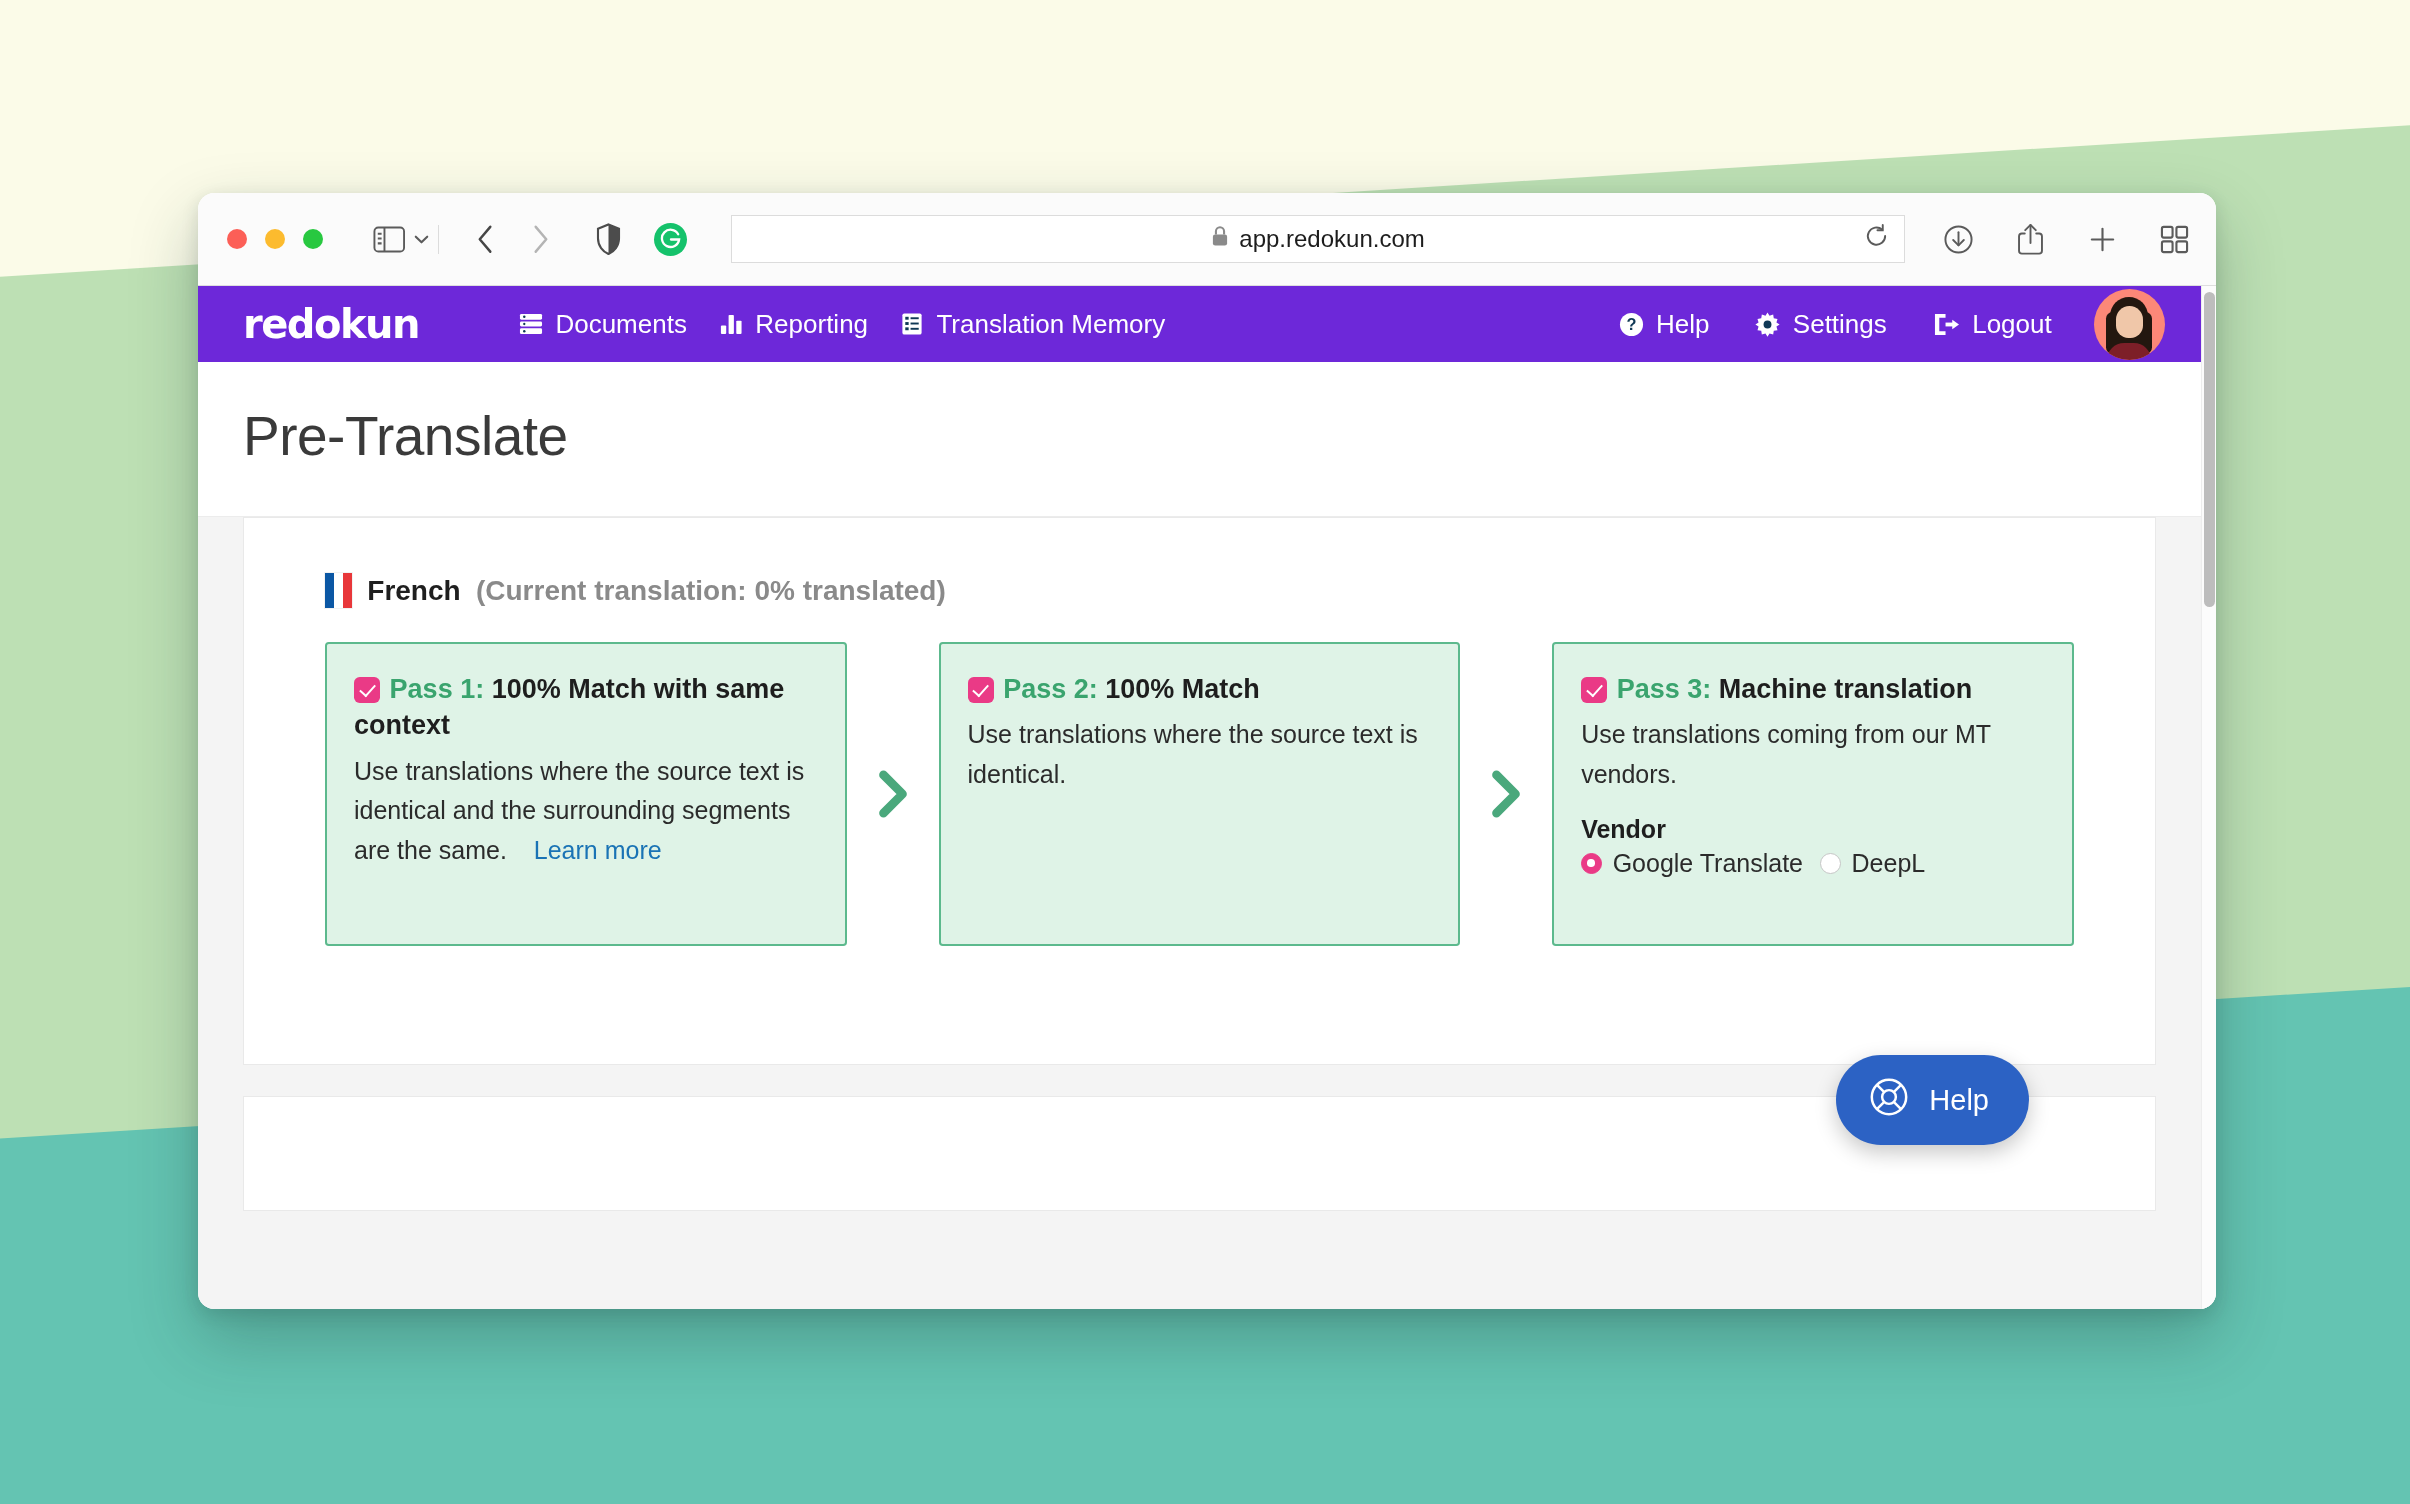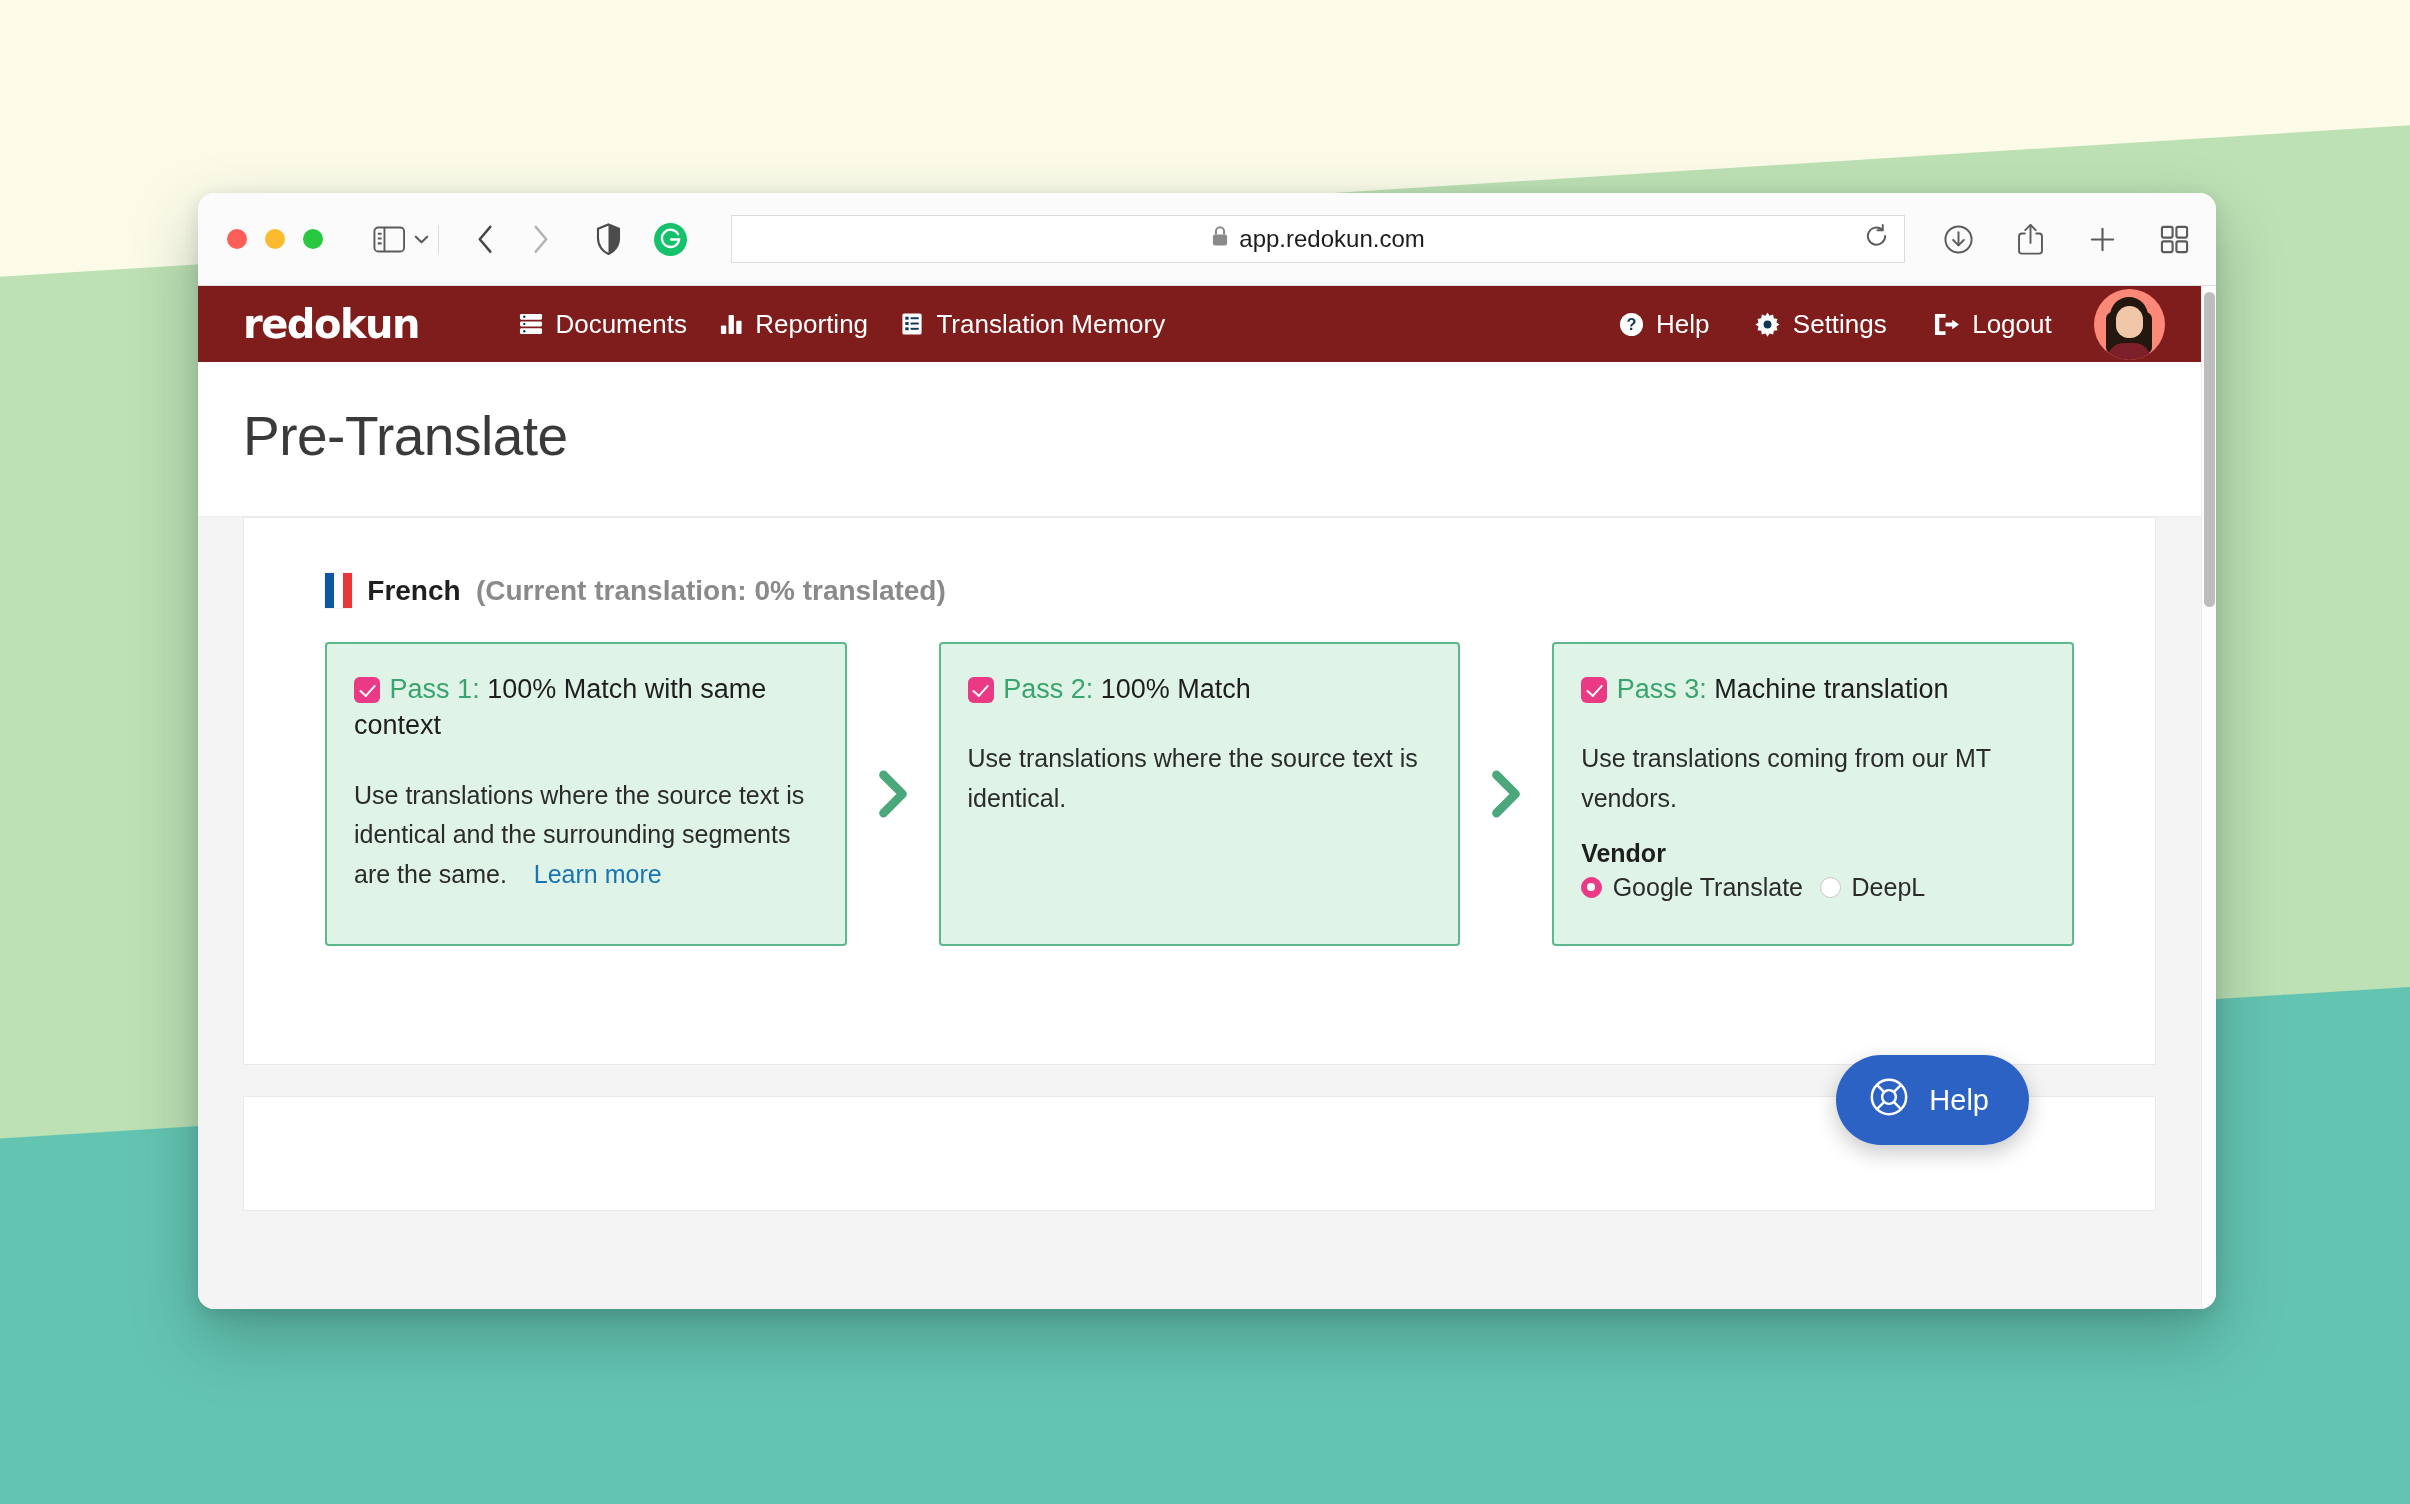--- a/index.html
+++ b/index.html
@@ -115,21 +115,21 @@
     position: relative;
     overflow: hidden;
     background: #f4f4f4;
     display: flex;
   }
   #app-scrollarea { flex: 1; overflow: hidden; position: relative; }
 
   
   #app-navbar {
     height: 76px;
-    background: #7f1d1d;
+    background: #6d28d9;
     display: flex;
     align-items: center;
     padding: 0 36px 0 45px;
     color: #fff;
     justify-content: space-between;
   }
   #brand-logo {
     font-size: 40px;
     font-weight: 800;
     letter-spacing: -1.5px;
@@ -208,22 +208,22 @@
   #passes { display: flex; align-items: stretch; padding: 0 81px 0 81px; }
   .pass-card {
     flex: 1 1 0;
     background: #dff3e7;
     border: 2.9px solid #5cb98d;
     border-radius: 3.8px;
     padding: 27px 27px 29px 27px;
     min-height: 304px;
   }
   .pass-title {
-    font-size: 27px; font-weight: 400; color: #1e1e1e;
-    line-height: 1.35; margin-bottom: 32px;
+    font-size: 27px; font-weight: 700; color: #1e1e1e;
+    line-height: 1.35; margin-bottom: 8px;
   }
   .pass-title .chk {
     display: inline-block; vertical-align: -4.8px;
     width: 26px; height: 26px; border-radius: 5.7px;
     background: #ea3a86; margin-right: 9.6px; position: relative;
   }
   .pass-title .chk::after {
     content: "";
     position: absolute; left: 8.6px; top: 3.8px;
     width: 6.7px; height: 13.4px;

